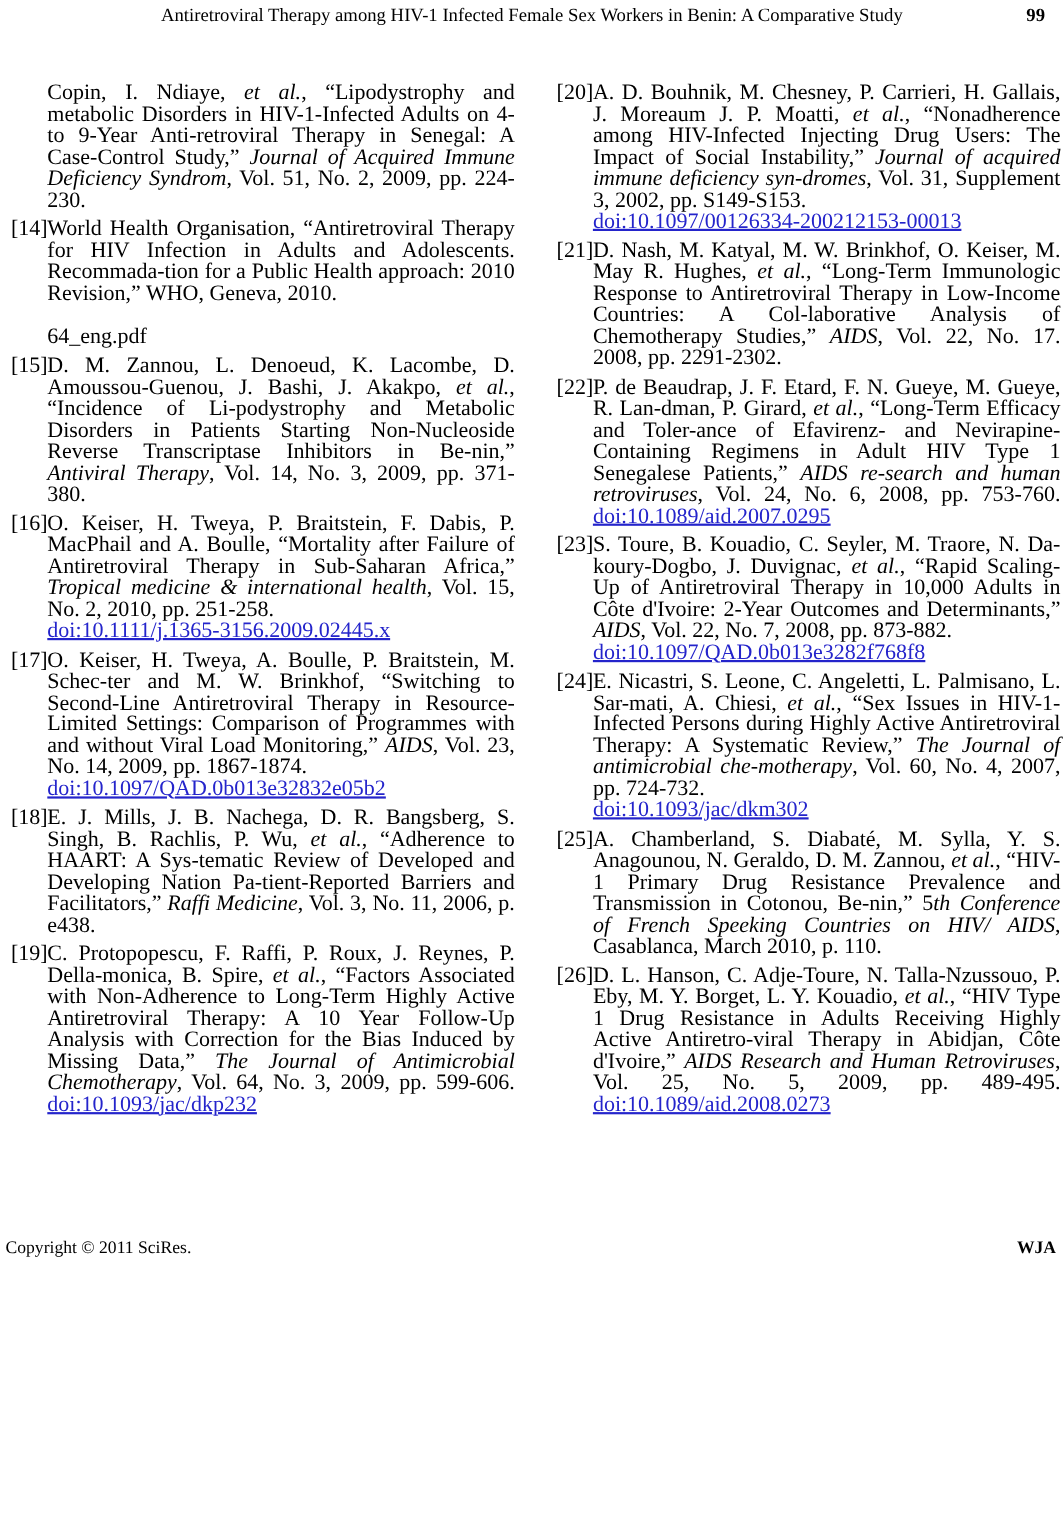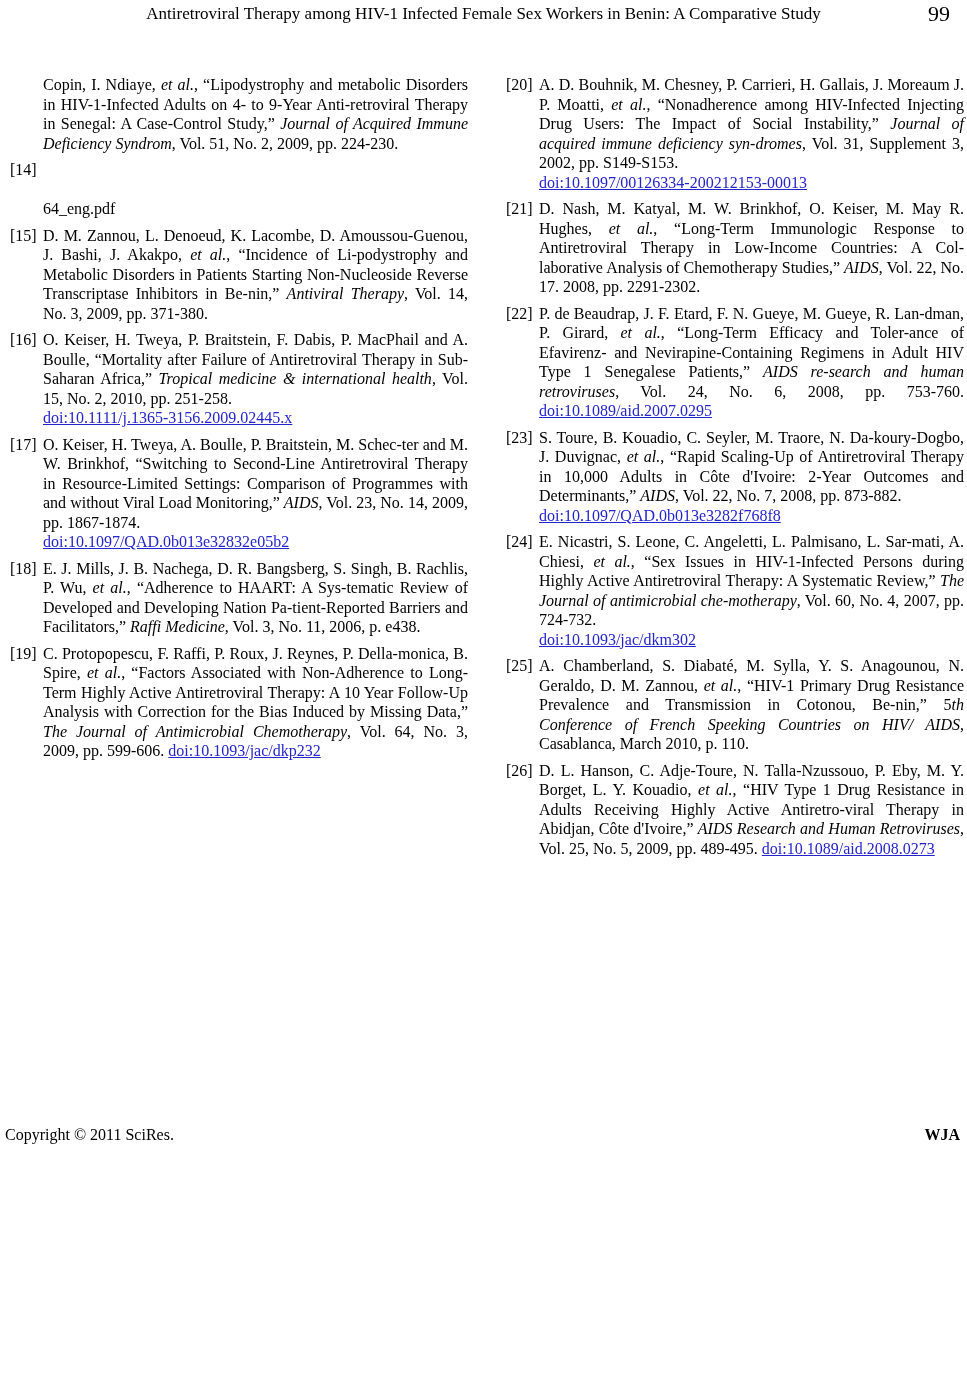--- a/index.html
+++ b/index.html
@@ -19,37 +19,38 @@
   .header {
     position: absolute;
     top: 4px; left: 0; right: 0;
     text-align: center;
     font-size: 17px;
     line-height: 20px;
   }
   .pageno {
     position: absolute;
     top: 4px; right: 17px;
-    font-size: 22px;
+    font-size: 17px;
     line-height: 20px;
+    font-weight: bold;
   }
   
   .columns {
     position: absolute;
     top: 75px; left: 10px;
     width: 954px;
     display: flex;
     gap: 38px;
   }
   .col { width: 458px; }
   .ref {
     position: relative;
     padding-left: 33px;
     margin-bottom: 7px;
-    font-size: 16px;
+    font-size: 20px;
     line-height: 19.5px;
     text-align: justify;
   }
   .refnum {
     position: absolute;
     left: 0; top: 0;
   }
   .refbody i { font-style: italic; }
   a.doi {
     color: var(--link, #2424cb);
@@ -76,21 +77,21 @@
 <div class="page">
 
   <div class="header">
     <div>Antiretroviral Therapy among HIV-1 Infected Female Sex Workers in Benin: A Comparative Study</div>
   </div>
   <div class="pageno">99</div>
 
   <div class="columns">
     <div class="col">
         <div class="ref"><span class="refnum"></span><span class="refbody"><span>Copin, I. Ndiaye, </span><i>et al.</i><span>, “Lipodystrophy and metabolic Disorders in HIV-1-Infected Adults on 4- to 9-Year Anti-retroviral Therapy in Senegal: A Case-Control Study,” </span><i>Journal of Acquired Immune Deficiency Syndrom</i><span>, Vol. 51, No. 2, 2009, pp. 224-230.</span></span></div>
-        <div class="ref"><span class="refnum">[14]</span><span class="refbody"><br><br><span>64_eng.pdf</span></span></div>
+        <div class="ref"><span class="refnum">[14]</span><span class="refbody"><span>World Health Organisation, “Antiretroviral Therapy for HIV Infection in Adults and Adolescents. Recommada-tion for a Public Health approach: 2010 Revision,” WHO, Geneva, 2010.</span><br><br><span>64_eng.pdf</span></span></div>
         <div class="ref"><span class="refnum">[15]</span><span class="refbody"><span>D. M. Zannou, L. Denoeud, K. Lacombe, D. Amoussou-Guenou, J. Bashi, J. Akakpo, </span><i>et al.</i><span>, “Incidence of Li-podystrophy and Metabolic Disorders in Patients Starting Non-Nucleoside Reverse Transcriptase Inhibitors in Be-nin,” </span><i>Antiviral Therapy</i><span>, Vol. 14, No. 3, 2009, pp. 371-380.</span></span></div>
         <div class="ref"><span class="refnum">[16]</span><span class="refbody"><span>O. Keiser, H. Tweya, P. Braitstein, F. Dabis, P. MacPhail and A. Boulle, “Mortality after Failure of Antiretroviral Therapy in Sub-Saharan Africa,” </span><i>Tropical medicine &amp; international health</i><span>, Vol. 15, No. 2, 2010, pp. 251-258.</span><br><a class="doi" href="#">doi:10.1111/j.1365-3156.2009.02445.x</a></span></div>
         <div class="ref"><span class="refnum">[17]</span><span class="refbody"><span>O. Keiser, H. Tweya, A. Boulle, P. Braitstein, M. Schec-ter and M. W. Brinkhof, “Switching to Second-Line Antiretroviral Therapy in Resource-Limited Settings: Comparison of Programmes with and without Viral Load Monitoring,” </span><i>AIDS</i><span>, Vol. 23, No. 14, 2009, pp. 1867-1874.</span><br><a class="doi" href="#">doi:10.1097/QAD.0b013e32832e05b2</a></span></div>
         <div class="ref"><span class="refnum">[18]</span><span class="refbody"><span>E. J. Mills, J. B. Nachega, D. R. Bangsberg, S. Singh, B. Rachlis, P. Wu, </span><i>et al.</i><span>, “Adherence to HAART: A Sys-tematic Review of Developed and Developing Nation Pa-tient-Reported Barriers and Facilitators,” </span><i>Raffi Medicine</i><span>, Vol. 3, No. 11, 2006, p. e438.</span></span></div>
         <div class="ref"><span class="refnum">[19]</span><span class="refbody"><span>C. Protopopescu, F. Raffi, P. Roux, J. Reynes, P. Della-monica, B. Spire, </span><i>et al.</i><span>, “Factors Associated with Non-Adherence to Long-Term Highly Active Antiretroviral Therapy: A 10 Year Follow-Up Analysis with Correction for the Bias Induced by Missing Data,” </span><i>The Journal of Antimicrobial Chemotherapy</i><span>, Vol. 64, No. 3, 2009, pp. 599-606. </span><a class="doi" href="#">doi:10.1093/jac/dkp232</a></span></div>
       </div>
     <div class="col">
         <div class="ref"><span class="refnum">[20]</span><span class="refbody"><span>A. D. Bouhnik, M. Chesney, P. Carrieri, H. Gallais, J. Moreaum J. P. Moatti, </span><i>et al.</i><span>, “Nonadherence among HIV-Infected Injecting Drug Users: The Impact of Social Instability,” </span><i>Journal of acquired immune deficiency syn-dromes</i><span>, Vol. 31, Supplement 3, 2002, pp. S149-S153.</span><br><a class="doi" href="#">doi:10.1097/00126334-200212153-00013</a></span></div>
         <div class="ref"><span class="refnum">[21]</span><span class="refbody"><span>D. Nash, M. Katyal, M. W. Brinkhof, O. Keiser, M. May R. Hughes, </span><i>et al.</i><span>, “Long-Term Immunologic Response to Antiretroviral Therapy in Low-Income Countries: A Col-laborative Analysis of Chemotherapy Studies,” </span><i>AIDS</i><span>, Vol. 22, No. 17. 2008, pp. 2291-2302.</span></span></div>
         <div class="ref"><span class="refnum">[22]</span><span class="refbody"><span>P. de Beaudrap, J. F. Etard, F. N. Gueye, M. Gueye, R. Lan-dman, P. Girard, </span><i>et al.</i><span>, “Long-Term Efficacy and Toler-ance of Efavirenz- and Nevirapine-Containing Regimens in Adult HIV Type 1 Senegalese Patients,” </span><i>AIDS re-search and human retroviruses</i><span>, Vol. 24, No. 6, 2008, pp. 753-760. </span><a class="doi" href="#">doi:10.1089/aid.2007.0295</a></span></div>

